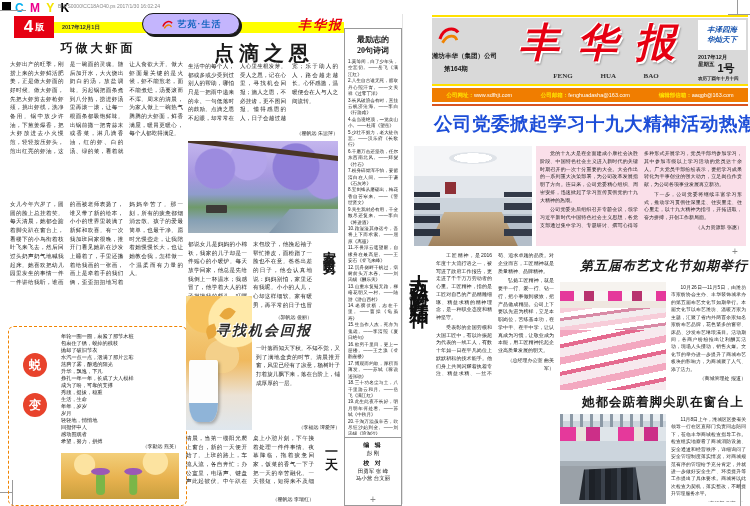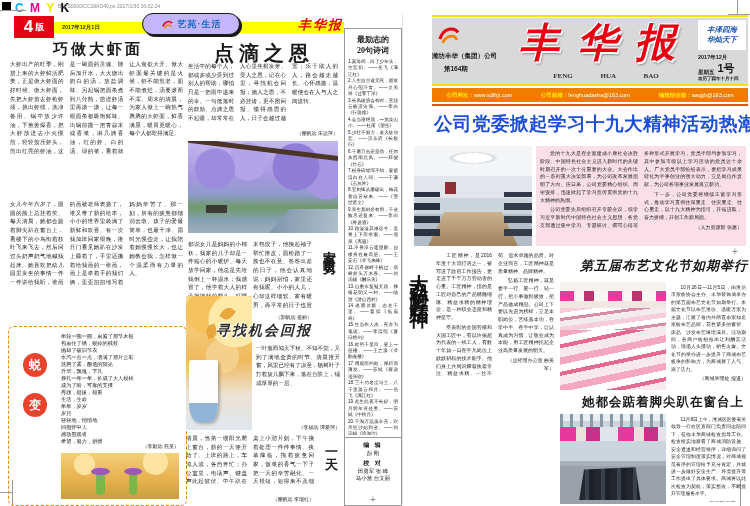--- a/index.html
+++ b/index.html
@@ -86,21 +86,21 @@
   <div class="abs" style="left:62px;top:24px;font-size:5.5px;font-weight:bold;color:#333;">2017年12月1日</div>
   <div class="abs" style="left:142px;top:13px;width:96px;height:20px;background:#c4b5fd;border:1.5px solid #1a1a1a;border-radius:11px;box-shadow:2px 2px 0 #1a1a1a;display:flex;align-items:center;justify-content:center;gap:4px;">
     <svg width="13" height="13" viewBox="0 0 20 20">
         <path d="M3 13 C6 4,14 4,17 8" stroke="#e60012" fill="none" stroke-width="2.4"></path>
         <path d="M5 16 C9 9,15 10,16 14" stroke="#f08300" fill="none" stroke-width="2.2"></path>
       </svg>
     <span style="font-size:9px;font-weight:bold;color:#1565c0;letter-spacing:1px;">艺苑·生活</span>
   </div>
   <div class="abs serif" style="left:298px;top:16px;font-size:13px;font-weight:bold;font-style:italic;color:#e60012;letter-spacing:2px;">丰华报</div>
 
-  <div class="abs serif head-center" style="left:14px;top:40px;width:168px;font-size:15px;letter-spacing:3px;">巧做大虾面</div>
+  <div class="abs serif head-center" style="left:14px;top:40px;width:168px;font-size:12px;letter-spacing:3px;">巧做大虾面</div>
   <div class="abs bt cols3" style="left:10px;top:60px;width:173px;height:112px;">大虾出产的旺季，刚捞上来的大虾鲜活肥美，正是做大虾面的好时候。做大虾面，先把大虾剪去虾枪虾须，挑出虾线，洗净备用。锅中放少许油，下葱姜爆香，把大虾放进去小火慢煎，轻轻按压虾头，煎出红亮的虾油，这是一碗面的灵魂。随后加开水，大火烧出奶白的汤，放盐调味。另起锅把面条煮到八分熟，捞进虾汤里再滚一滚，让每一根面条都吸饱鲜味。出锅前撒一把青蒜末或香菜，淋几滴香油，红的虾、白的汤、绿的菜，看着就让人食欲大开。做大虾面最关键的是火候，虾不能煎老，面不能煮烂，汤要滚而不浑。周末的清晨，为家人做上一碗热气腾腾的大虾面，鲜香满屋，暖胃更暖心，每个人都吃得满足。</div>
 
   <div class="abs bt cols3" style="left:10px;top:200px;width:173px;height:116px;">女儿今年六岁了，圆圆的脸上总挂着笑。每天清晨，她都会踮着脚尖趴在窗台上，看楼下的小鸟衔着枝叶飞来飞去，然后回过头奶声奶气地喊我起床。她喜欢把幼儿园里发生的事情一件一件讲给我听，谁画的画被老师表扬了，谁又带了新的绘本，小小的世界里装满了新鲜和欢喜。有一次我加班回家很晚，推开门看见她趴在沙发上睡着了，手里还攥着给我画的一张画，画上是牵着手的我们俩，歪歪扭扭地写着妈妈辛苦了。那一刻，所有的疲惫都烟消云散。孩子的爱最简单，也最干净。愿时光慢些走，让我陪着她慢慢长大，也让她教会我，怎样做一个温柔而有力量的人。</div>
 
   <div class="abs head-center" style="left:200px;top:40px;width:128px;font-size:20px;letter-spacing:5px;">点滴之恩</div>
   <div class="abs bt cols3" style="left:188px;top:62px;width:150px;height:66px;">生活中的每个人，都或多或少受到过别人的帮助，哪怕只是一把雨中递来的伞、一句低落时的鼓励。点滴之恩不起眼，却常常在人心里生根发芽。受人之恩，记在心里，寻找机会回报；施人之恩，不必挂齿，更不图回报。懂得感恩的人，日子会越过越宽；乐于助人的人，路会越走越长。心怀感激，温暖便会在人与人之间流转。</div>
   <div class="abs byline" style="left:252px;top:130px;width:86px;">（翟帆远 朱运萍）</div>
   <div class="photo jacaranda" style="left:188px;top:141px;width:150px;height:92px;">
     <div class="branch"></div>
     <div class="road"></div>
@@ -197,21 +197,21 @@
 
   <div class="abs serif" style="left:512px;top:16px;width:188px;height:54px;font-size:40px;font-weight:bold;font-style:italic;color:#e60012;letter-spacing:18px;line-height:54px;text-align:center;text-shadow:1.5px 1.5px 0 #fff,-1px -1px 0 #fff,2px 3px 2px rgba(0,0,0,.35);white-space:nowrap;">丰华报</div>
   <div class="abs serif" style="left:512px;top:72px;width:188px;font-size:7px;font-weight:bold;color:#333;word-spacing:26px;text-align:center;">FENG HUA BAO</div>
 
   <div class="abs" style="left:698px;top:20px;width:48px;height:30px;background:#fff;display:flex;flex-direction:column;align-items:center;justify-content:center;">
     <div class="serif" style="font-size:7.5px;font-weight:bold;font-style:italic;color:#1a56b0;">丰泽四海</div>
     <div class="serif" style="font-size:7.5px;font-weight:bold;font-style:italic;color:#1a56b0;text-align:right;">华灿天下</div>
   </div>
   <div class="abs" style="left:698px;top:54px;width:48px;">
     <div style="font-size:5.5px;font-weight:bold;">2017年12月</div>
-    <div style="display:flex;align-items:flex-end;gap:3px;">
+    <div style="display:flex;align-items:flex-start;gap:3px;">
       <span style="font-size:5.5px;font-weight:bold;">星期五</span>
       <span style="font-size:11px;font-weight:bold;">1号</span>
     </div>
     <div style="font-size:4.5px;font-weight:bold;">农历丁酉年十月十四</div>
   </div>
 
   <div class="abs" style="left:432px;top:88px;width:316px;height:14px;background:#f07d00;display:flex;align-items:center;justify-content:space-around;white-space:nowrap;">
     <span style="font-size:5.5px;"><span style="color:#ffe600;font-weight:bold;">公司网址：</span><span style="color:#fff;">www.sdfhjt.com</span></span>
     <span style="font-size:5.5px;"><span style="color:#ffe600;font-weight:bold;">公司邮箱：</span><span style="color:#fff;">fenghuadasha@163.com</span></span>
     <span style="font-size:5.5px;"><span style="color:#ffe600;font-weight:bold;">编辑部信箱：</span><span style="color:#fff;">aaqgb@163.com</span></span>

